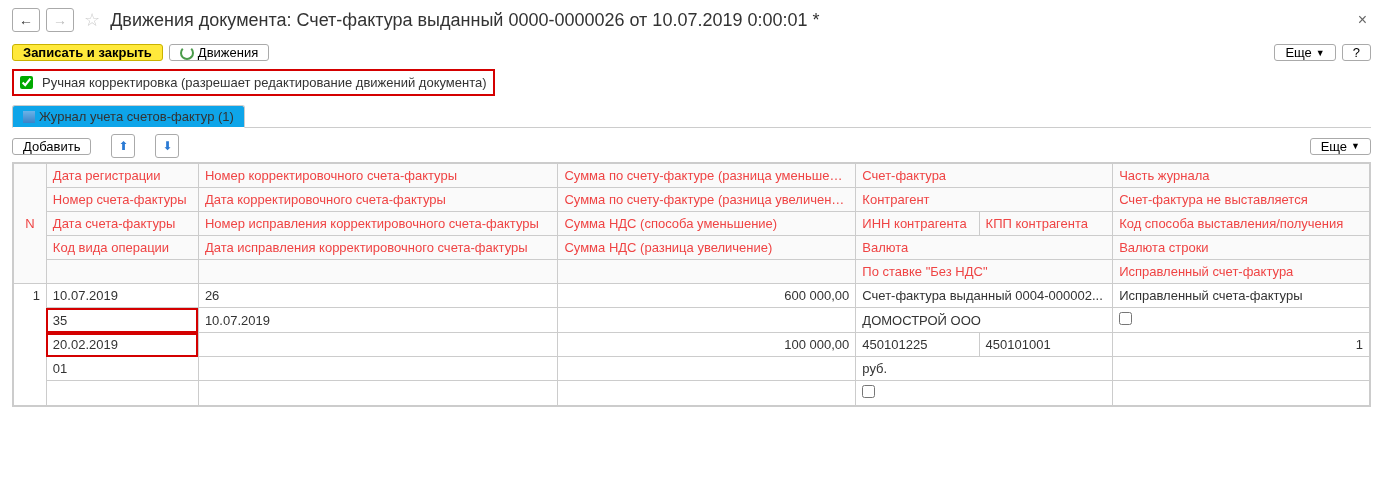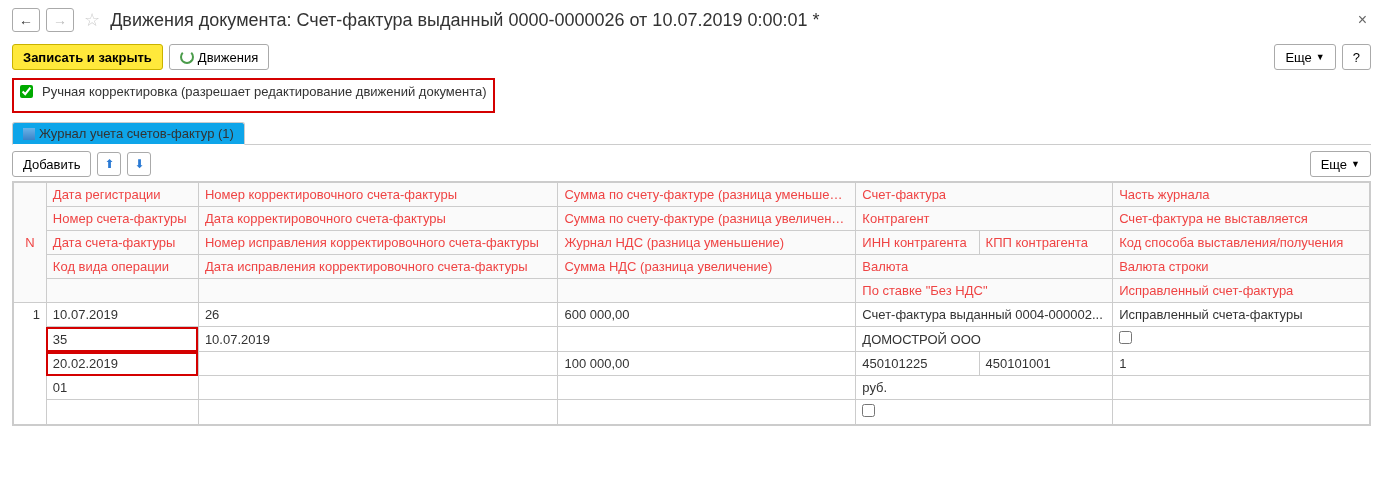--- a/index.html
+++ b/index.html
@@ -52,21 +52,21 @@
   .btn {
     border: 1px solid #aaa;
     background: #fff;
     border-radius: 3px;
     padding: 3px 10px;
     cursor: pointer;
     font-size: 13px;
     display: flex;
     align-items: center;
     gap: 4px;
-    height: 26px;
+    height: 17px;
   }
   .btn-primary {
     background: #ffe93b;
     border-color: #c9b200;
     font-weight: bold;
   }
   .refresh-icn {
     display: inline-block;
     width: 14px;
     height: 14px;
@@ -78,21 +78,21 @@
   .toolbar-right {
     margin-left: auto;
     display: flex;
     gap: 6px;
   }
   .manual-row {
     display: flex;
     align-items: center;
     gap: 6px;
     border: 2px solid #d40000;
-    padding: 2px 6px 10px 2px;
+    padding: 2px 6px 2px 2px;
     width: fit-content;
     margin-bottom: 8px;
   }
   .manual-row input[type=checkbox] {
     accent-color: #0a0;
   }
   .tab-bar {
     border-bottom: 1px solid #ccc;
     margin-bottom: 6px;
   }
@@ -111,21 +111,21 @@
     cursor: pointer;
   }
   .tab-icn {
     width: 12px; height: 12px;
     background: linear-gradient(#6ab3e8,#3a83c8);
     display:inline-block;
   }
   .grid-toolbar {
     display: flex;
     align-items: center;
-    gap: 6px;
+    gap: 20px;
     margin-bottom: 4px;
   }
   .arrow-btn {
     width: 24px; height: 24px;
     border: 1px solid #aaa;
     background: #fff;
     border-radius: 3px;
     display:flex; align-items:center; justify-content:center;
     color:#2a7ad4;
     cursor:pointer;
@@ -152,21 +152,21 @@
     height: 24px;
   }
   th { background: #fafafa; color: #ef4444; }
   .col-n { width: 32px; text-align: center; }
   .col-1 { width: 148px; }
   .col-2 { width: 350px; }
   .col-3 { width: 290px; }
   .col-4a { width: 120px; }
   .col-4b { width: 130px; }
   .col-5 { width: 250px; }
-  .num-right { text-align: left; }
+  .num-right { text-align: right; }
   .hl-red { outline: 2px solid #d40000; outline-offset: -2px; }
   td input[type=checkbox]{ margin:0; }
 </style>
 </head>
 <body>
 
 <div class="top-row">
   <div class="nav-btn">←</div>
   <div class="nav-btn" style="color:#bbb">→</div>
   <span class="star-icon">☆</span>
@@ -236,21 +236,21 @@
   <tr>
     <th>Номер счета-фактуры</th>
     <th>Дата корректировочного счета-фактуры</th>
     <th>Сумма по счету-фактуре (разница увеличение)</th>
     <th colspan="2">Контрагент</th>
     <th>Счет-фактура не выставляется</th>
   </tr>
   <tr>
     <th>Дата счета-фактуры</th>
     <th>Номер исправления корректировочного счета-фактуры</th>
-    <th>Журнал НДС (разница уменьшение)</th>
+    <th>Сумма НДС (способа уменьшение)</th>
     <th>ИНН контрагента</th>
     <th>КПП контрагента</th>
     <th>Код способа выставления/получения</th>
   </tr>
   <tr>
     <th>Код вида операции</th>
     <th>Дата исправления корректировочного счета-фактуры</th>
     <th>Сумма НДС (разница увеличение)</th>
     <th colspan="2">Валюта</th>
     <th>Валюта строки</th>

